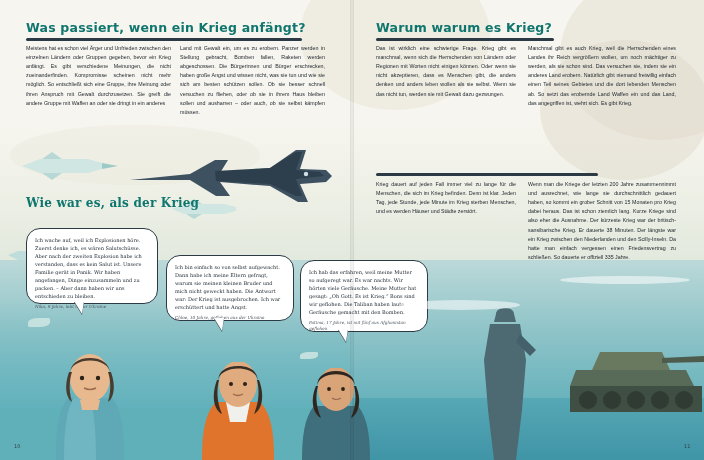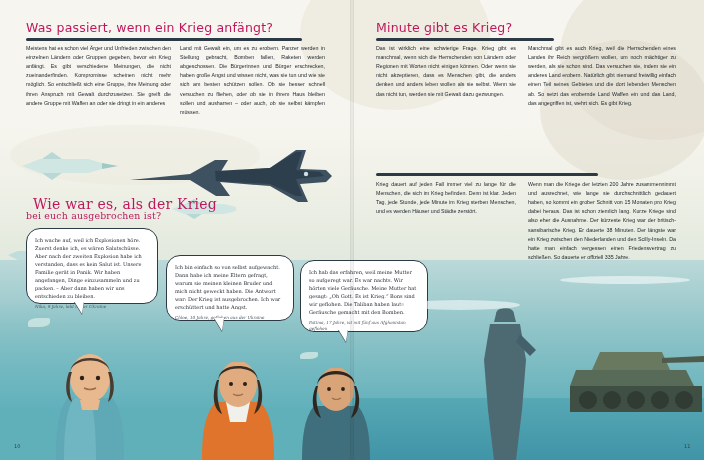--- a/index.html
+++ b/index.html
@@ -70,22 +70,22 @@
     position: absolute;
     left: 350px; top: 0;
     width: 4px; height: 460px;
     background: linear-gradient(90deg, rgba(0,0,0,0.10), rgba(0,0,0,0.03), rgba(0,0,0,0.10));
   }
 
   
   .h-title {
     position: absolute;
     font-family: "DejaVu Sans", sans-serif;
-    font-weight: normal;
-    color: #be185d;
+    font-weight: bold;
+    color: #0f766e;
     letter-spacing: .2px;
   }
   .h-underline {
     position: absolute;
     height: 3px;
     background: #2b3a45;
     border-radius: 2px;
   }
   .body-col {
     position: absolute;
@@ -190,22 +190,21 @@
   </svg>
   <svg class="ill" style="left:170px; top:198px;" width="80" height="22" viewBox="0 0 80 22">
     <path d="M2 11 L14 6 L54 6 L66 9 L66 13 L54 16 L14 16 Z" fill="#cfe6e2"></path>
     <path d="M16 6 L24 1 L32 6 Z" fill="#b7d8d4"></path>
     <path d="M16 16 L24 21 L32 16 Z" fill="#b7d8d4"></path>
   </svg>
   <svg class="ill" style="left:6px; top:246px;" width="60" height="18" viewBox="0 0 60 18">
     <path d="M2 9 L12 5 L42 5 L52 8 L52 11 L42 14 L12 14 Z" fill="#bfdedb"></path>
   </svg>
 
-  <div class="h-title hand" style="left:33px; top:196px; width:290px; font-size:14px;">Wie war es, als der Krieg</div>
-  <div class="h-title hand" style="left:26px; top:210px; width:290px; font-size:9.4px;">bei euch ausgebrochen ist?</div>
+  <div class="h-title hand" style="left:26px; top:196px; width:290px; font-size:12px;">Wie war es, als der Krieg</div>
 
   <div class="bubble" style="left:26px; top:228px; width:132px; height:76px;">
     <span>Ich wache auf, weil ich Explosionen höre. Zuerst denke ich, es wären Salutschüsse. Aber nach der zweiten Explosion habe ich verstanden, dass es kein Salut ist. Unsere Familie gerät in Panik. Wir haben angefangen, Dinge einzusammeln und zu packen. – Aber dann haben wir uns entschieden zu bleiben.</span>
     <span class="attr">Nika, 9 Jahre, lebt in der Ukraine</span>
   </div>
   <div class="tail tail-l" style="left:74px; top:301px;"></div>
 
   <div class="bubble" style="left:166px; top:255px; width:128px; height:66px;">
     <span>Ich bin einfach so von selbst aufgewacht. Dann habe ich meine Eltern gefragt, warum sie meinen kleinen Bruder und mich nicht geweckt haben. Die Antwort war: Der Krieg ist ausgebrochen. Ich war erschüttert und hatte Angst.</span>
     <span class="attr">Chloe, 10 Jahre, geflohen aus der Ukraine</span>
@@ -251,21 +250,21 @@
     <path d="M60 18 C66 32 63 46 55 50 C61 36 60 26 58 18 Z" fill="#2f2620"></path>
     <circle cx="33" cy="21" r="1.9" fill="#2b2118"></circle>
     <circle cx="47" cy="21" r="1.9" fill="#2b2118"></circle>
     <path d="M36 30 Q40 33 45 30" stroke="#9c6a4e" stroke-width="1.2" fill="none"></path>
   </svg>
 
   <div class="pagenum" style="left:14px; top:443px;">10</div>
 
   <div class="spine"></div>
 
-  <div class="h-title" style="left:376px; top:20px; width:300px; font-size:12.5px;">Minute gibt es Krieg?</div>
+  <div class="h-title" style="left:376px; top:20px; width:300px; font-size:12.5px;">Warum warum es Krieg?</div>
   <div class="h-underline" style="left:376px; top:38px; width:178px;"></div>
 
   <div class="body-col" style="left:376px; top:44px; width:140px;">Das ist wirklich eine schwierige Frage. Krieg gibt es manchmal, wenn sich die Herrschenden von Ländern oder Regionen mit Worten nicht einigen können. Oder wenn sie nicht akzeptie­ren, dass es Menschen gibt, die anders denken und anders leben wollen als sie selbst. Wenn sie das nicht tun, werden sie mit Gewalt dazu gezwungen.</div>
   <div class="body-col" style="left:528px; top:44px; width:148px;">Manchmal gibt es auch Krieg, weil die Herr­schenden eines Landes ihr Reich vergrößern wollen, um noch mächtiger zu werden, als sie schon sind. Das versuchen sie, indem sie ein anderes Land erobern. Natürlich gibt niemand freiwillig einfach einen Teil seines Gebietes und die dort lebenden Menschen ab. So setzt das erobernde Land Waffen ein und das Land, das angegriffen ist, wehrt sich. Es gibt Krieg.</div>
 
   <div class="h-underline" style="left:376px; top:173px; width:222px;"></div>
 
   <div class="body-col" style="left:376px; top:180px; width:140px;">Krieg dauert auf jeden Fall immer viel zu lange für die Menschen, die sich im Krieg befinden. Denn ist klar. Jeden Tag, jede Stunde, jede Minute im Krieg sterben Menschen, und es werden Häu­ser und Städte zerstört.</div>
   <div class="body-col" style="left:528px; top:180px; width:148px;">Wenn man die Kriege der letzten 200 Jahre zusammennimmt und ausrechnet, wie lange sie durchschnittlich gedauert haben, so kommt ein grober Schnitt von 15 Monaten pro Krieg dabei heraus. Das ist schon ziemlich lang. Kurze Kriege sind also eher die Ausnahme. Der kürzeste Krieg war der britisch-sansibari­sche Krieg. Er dauerte 38 Minuten. Der längste war ein Krieg zwischen den Niederlanden und den Scilly-Inseln. Da hatte man einfach vergessen einen Friedensvertrag zu schließen. So dauerte er offiziell 335 Jahre.</div>
 

